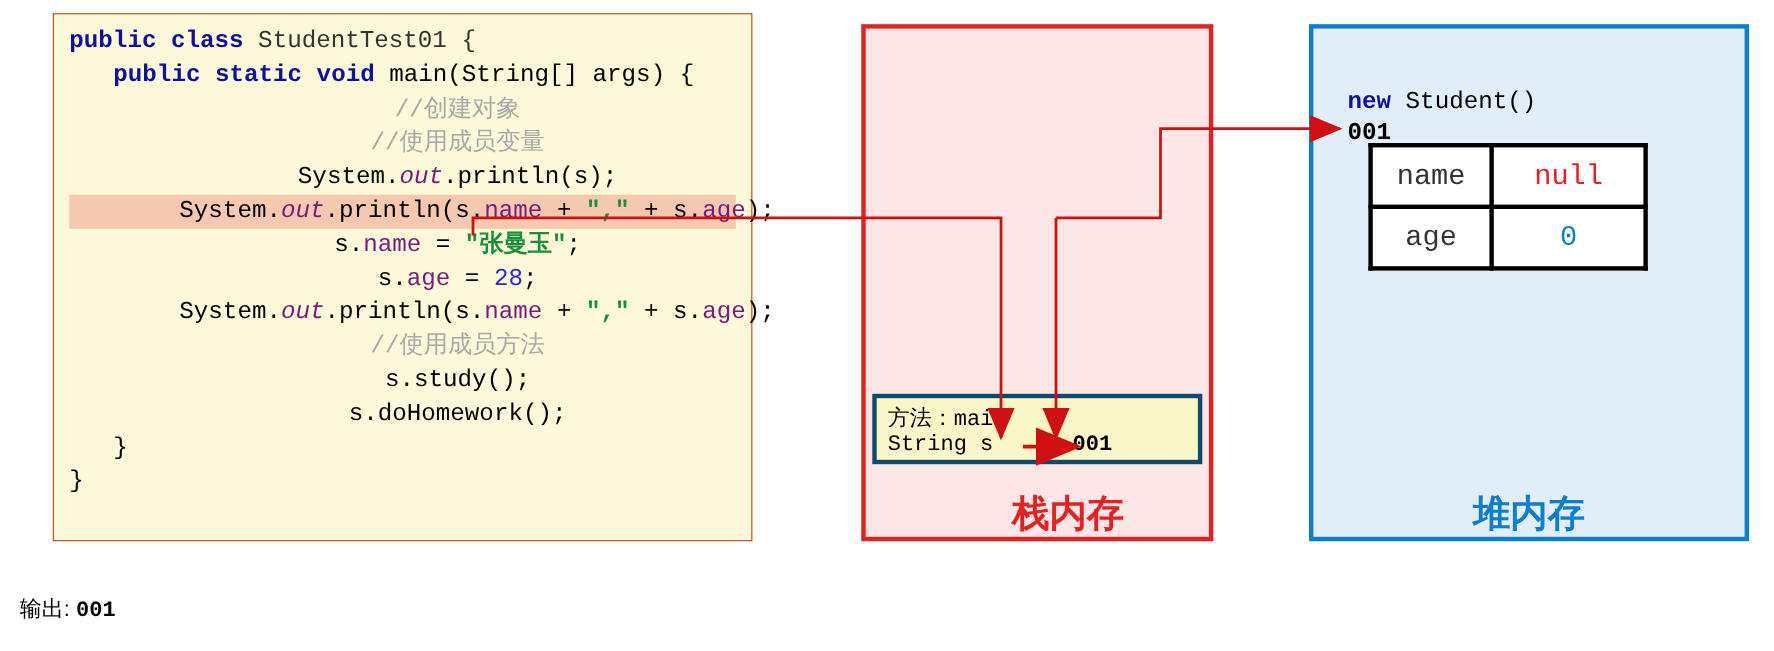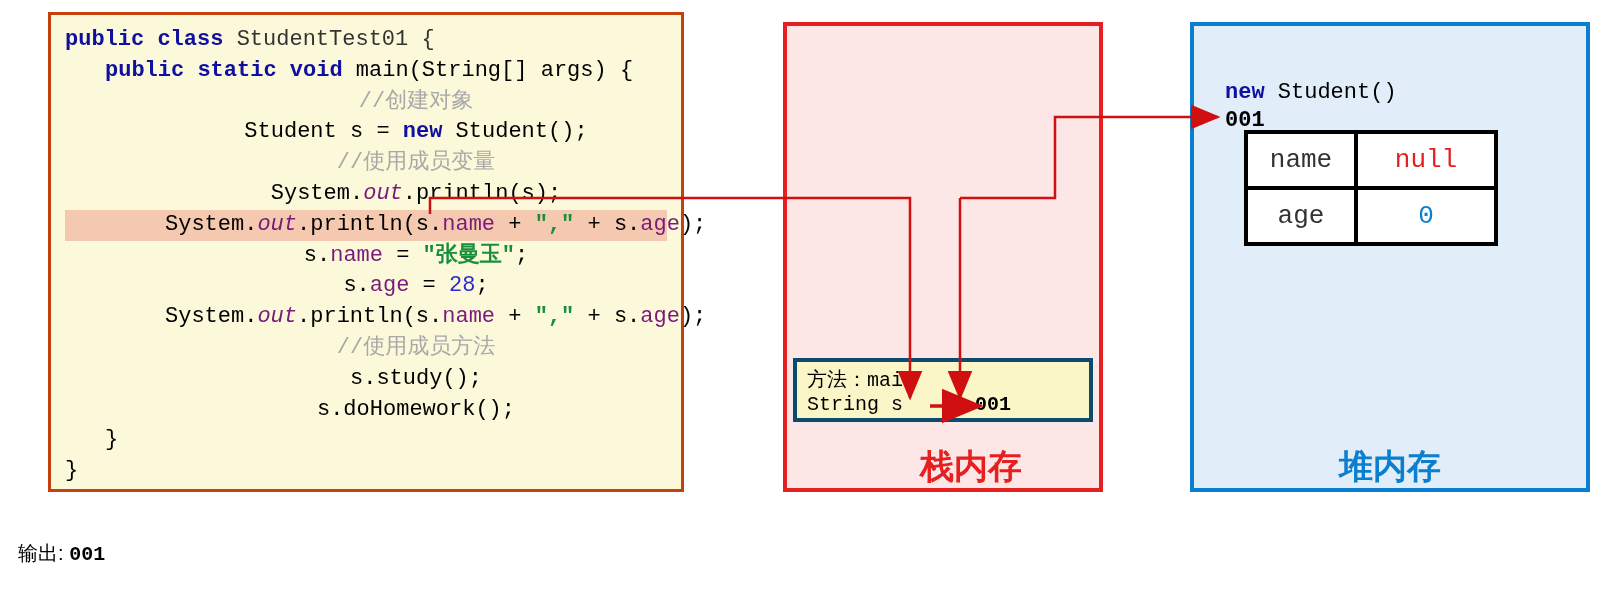--- a/index.html
+++ b/index.html
@@ -12,21 +12,21 @@
     width: 1613px;
     height: 592px;
   }
   .code-panel {
     position: absolute;
     left: 48px;
     top: 12px;
     width: 636px;
     height: 480px;
     background: #fbf9d9;
-    border: 3px solid #c2410c;
+    border: 1px solid #c2410c;
     padding: 10px 14px;
     font-size: 22px;
     line-height: 1.4;
   }
   .code-line { white-space: pre; }
   .kw { color: #1010a0; font-weight: bold; }
   .cls { color: #333; }
   .comment { color: #a8a8a8; }
   .it { font-style: italic; }
   .str { color: #1a8f3a; font-weight: bold; }
@@ -145,21 +145,20 @@
     pointer-events: none;
   }
 </style>
 </head>
 <body>
 
 <div class="code-panel">
   <div class="code-line"><span class="kw">public class</span><span class="cls"> StudentTest01 {</span></div>
   <div class="code-line ind1"><span class="kw">public static void</span><span> main(String[] args) {</span></div>
   <div class="code-line ind2 comment">//创建对象</div>
-  <div class="code-line ind2"><span>Student s = </span><span class="kw">new</span><span> Student();</span></div>
   <div class="code-line ind2 comment">//使用成员变量</div>
   <div class="code-line ind2"><span>System.</span><span class="it fld">out</span><span>.println(s);</span></div>
   <div class="code-line ind2 highlight"><span>System.</span><span class="it fld">out</span><span>.println(s.</span><span class="fld">name</span><span> + </span><span class="str">","</span><span> + s.</span><span class="fld">age</span><span>);</span></div>
   <div class="code-line ind2"><span>s.</span><span class="fld">name</span><span> = </span><span class="str">"张曼玉"</span><span>;</span></div>
   <div class="code-line ind2"><span>s.</span><span class="fld">age</span><span> = </span><span class="num">28</span><span>;</span></div>
   <div class="code-line ind2"><span>System.</span><span class="it fld">out</span><span>.println(s.</span><span class="fld">name</span><span> + </span><span class="str">","</span><span> + s.</span><span class="fld">age</span><span>);</span></div>
   <div class="code-line ind2 comment">//使用成员方法</div>
   <div class="code-line ind2">s.study();</div>
   <div class="code-line ind2">s.doHomework();</div>
   <div class="code-line ind1">}</div>

